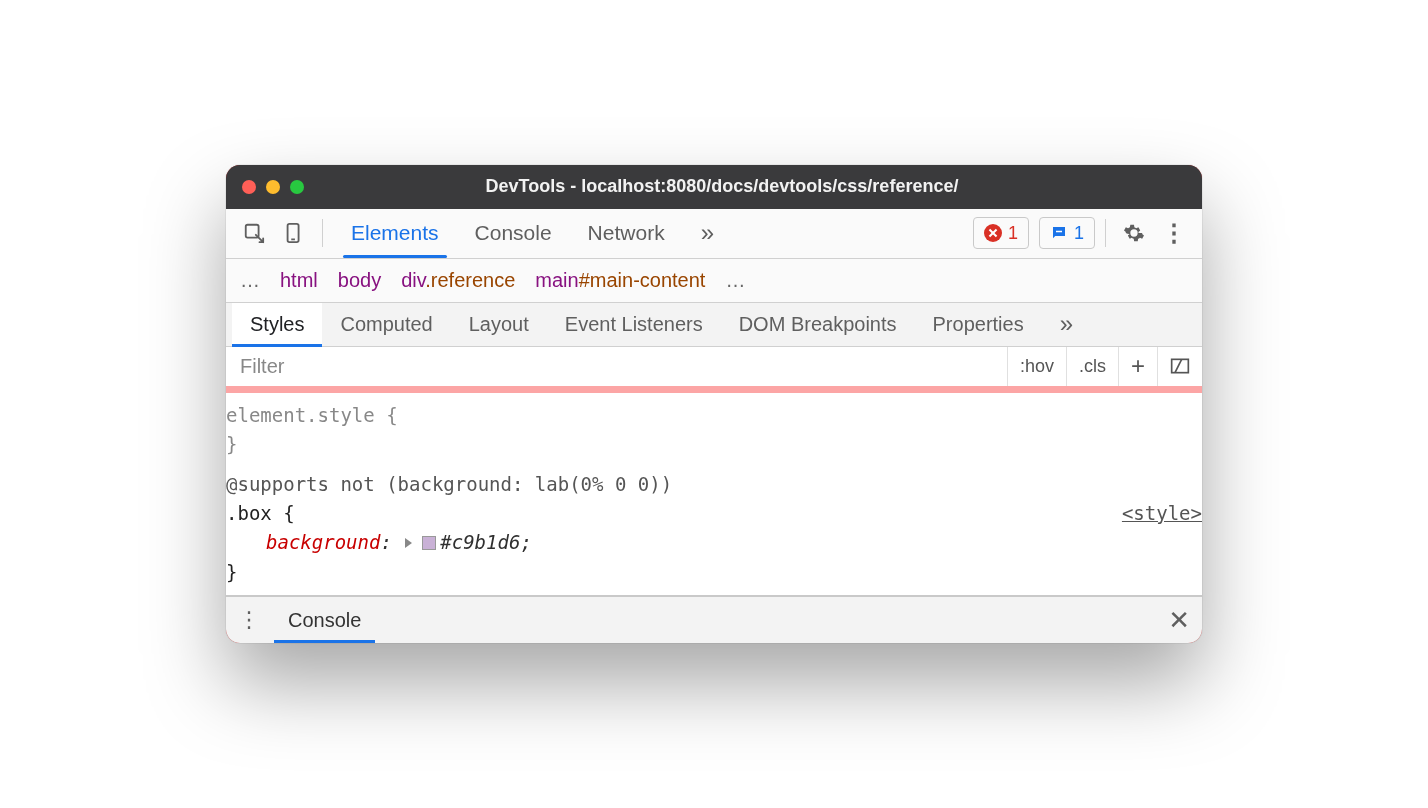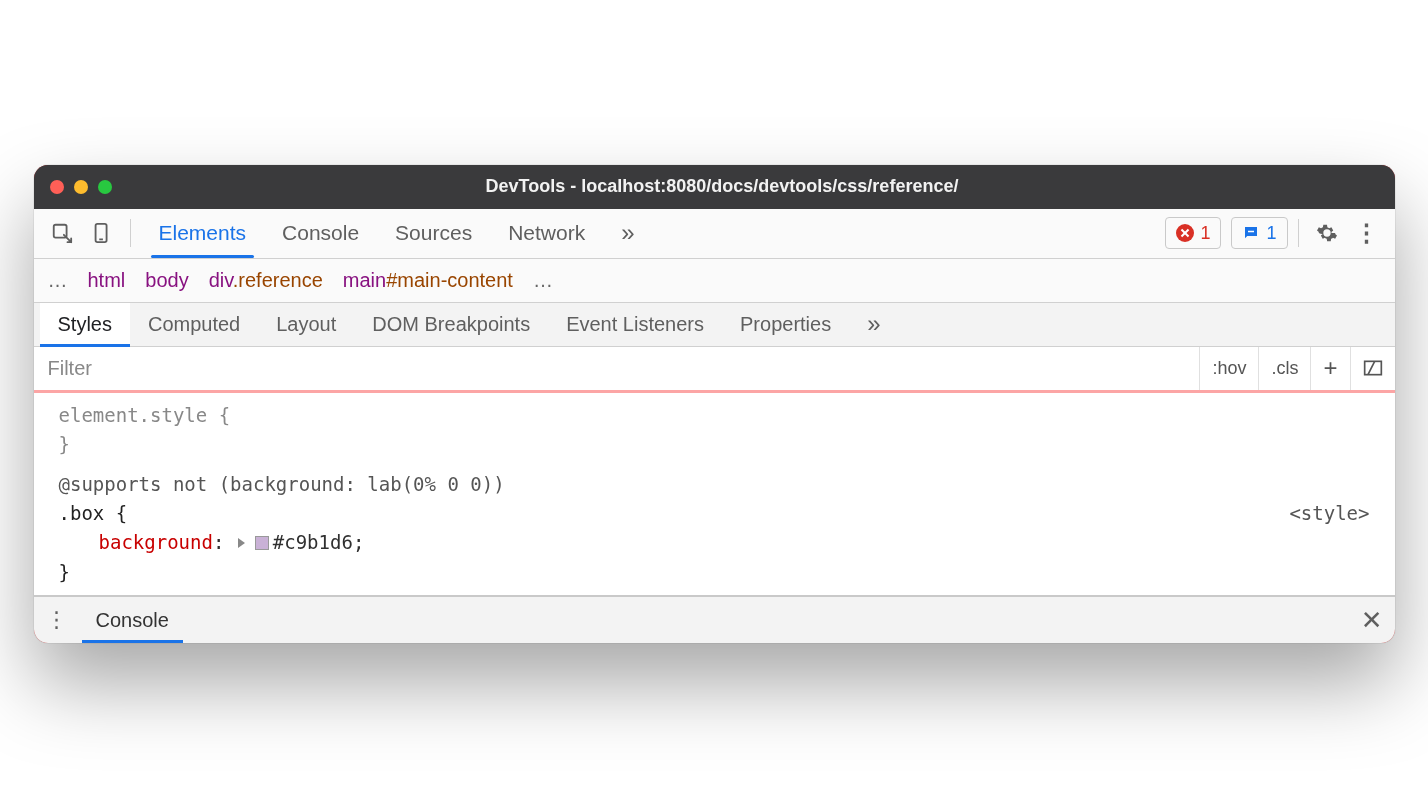--- a/index.html
+++ b/index.html
@@ -3,21 +3,21 @@
 <meta charset="utf-8">
 <style>
   * { margin:0; padding:0; box-sizing:border-box; }
   body {
     font-family: -apple-system, BlinkMacSystemFont, "Segoe UI", Helvetica, Arial, sans-serif;
     background:#fff;
     width:1428px; height:808px;
     display:flex; align-items:center; justify-content:center;
   }
   .win {
-    width:1361px; border-radius:14px; overflow:hidden; background:#b91c1c;
+    width:976px; border-radius:14px; overflow:hidden; background:#b91c1c;
     box-shadow: 0 40px 80px rgba(0,0,0,0.35), 0 0 0 1px rgba(0,0,0,0.05);
   }
   .titlebar {
     height:44px; background:#3a3a3c; display:flex; align-items:center; padding:0 16px;
   }
   .traffic { display:flex; gap:10px; }
   .dot { width:14px; height:14px; border-radius:50%; }
   .dot.red{background:#ff5f57;} .dot.yellow{background:#febc2e;} .dot.green{background:#28c840;}
   .title { flex:1; text-align:center; color:#f2f2f2; font-weight:600; font-size:18px; padding-right:46px;}
   .toolbar {
@@ -69,49 +69,49 @@
   }
   .subtab {
     padding:0 18px; height:100%; display:flex; align-items:center; font-size:20px;
     color:#5f5f5f; cursor:pointer; position:relative;
   }
   .subtab.active { color:#202124; background:#fff; }
   .subtab.active::after {
     content:""; position:absolute; left:0; right:0; bottom:-1px; height:3px; background:#1a73e8;
   }
   .filterbar {
-    display:flex; align-items:center; height:46px; border-bottom:3px solid #fca5a5;
+    display:flex; align-items:center; height:46px; border-bottom:7px solid #fca5a5;
     background:#fff;
   }
   .filterinput {
     flex:1; border:none; outline:none; font-size:20px; padding:0 14px; color:#333;
     font-family:inherit; height:100%;
   }
   .filterinput::placeholder{color:#888;}
   .faction {
     padding:0 12px; font-family:Liberation Sans, sans-serif; font-size:18px; color:#555;
     height:100%; display:flex; align-items:center; cursor:pointer; border-left:1px solid #e0e0e0;
   }
   .styles {
     font-family:"SF Mono",Menlo,Consolas,monospace; font-size:19px; line-height:1.55;
-    padding:8px 25px; background:#fff; min-height:190px;
+    padding:8px 0; background:#fff; min-height:190px;
   }
   .gray{color:#888;} .atrule{color:#555;} .selector{color:#222;}
   .prop{color:#c80000;} .val{color:#303030;}
   .swatch {
     display:inline-block; width:14px; height:14px; border:1px solid #999; margin:0 4px;
     background:#c9b1d6; vertical-align:-1px;
   }
   .tri {
     display:inline-block; width:0; height:0; border-top:5px solid transparent;
     border-bottom:5px solid transparent; border-left:7px solid #888; margin:0 6px 0 2px;
     vertical-align:1px;
   }
   .srcline { display:flex;gap:48px; }
-  .stylelink { color:#555; font-family:"SF Mono",Menlo,monospace; font-size:19px;}
+  .stylelink { color:#555; text-decoration:underline; font-family:"SF Mono",Menlo,monospace; font-size:19px;}
   .drawer {
     display:flex; align-items:center; height:48px; border-top:2px solid #c9c9c9;
     background:#f3f3f3; padding:0 12px;
   }
   .drawer .dtab {
     margin-left:14px; font-size:20px; color:#333; height:100%; display:flex;
     align-items:center; padding:0 14px; position:relative;
   }
   .drawer .dtab::after {
     content:""; position:absolute; left:0; right:0; bottom:0; height:3px; background:#1a73e8;
@@ -144,21 +144,20 @@
       <svg width="22" height="22" viewBox="0 0 24 24" fill="none" stroke="#5f5f5f" stroke-width="2">
         <rect x="5" y="2" width="12" height="20" rx="2"></rect>
         <line x1="9" y1="19" x2="13" y2="19"></line>
       </svg>
     </div>
     <div class="vsep"></div>
 
     <div class="tabs">
       <div class="tab active">Elements</div>
       <div class="tab">Console</div>
-      <div class="tab">Sources</div>
       <div class="tab">Network</div>
       <div class="tab" style="font-size:24px;">»</div>
     </div>
 
     <div class="spacer"></div>
 
     <div class="badge err">
       <span class="errcircle"></span>
       <span>1</span>
     </div>
@@ -185,22 +184,22 @@
     <span><span class="bc-tag">body</span></span>
     <span><span class="bc-tag">div</span><span class="bc-class">.reference</span></span>
     <span><span class="bc-tag">main</span><span class="bc-id">#main-content</span></span>
     <span class="ell">…</span>
   </div>
 
   <div class="subtabs">
     <div class="subtab active">Styles</div>
     <div class="subtab">Computed</div>
     <div class="subtab">Layout</div>
+    <div class="subtab">Event Listeners</div>
     <div class="subtab">DOM Breakpoints</div>
-    <div class="subtab">Event Listeners</div>
     <div class="subtab">Properties</div>
     <div class="subtab" style="font-size:24px;">»</div>
   </div>
 
   <div class="filterbar">
     <input class="filterinput" placeholder="Filter" style="">
     <div class="faction">:hov</div>
     <div class="faction">.cls</div>
     <div class="faction" style="font-size:24px;">+</div>
     <div class="faction">
@@ -214,21 +213,21 @@
   <div class="styles">
     <div><span class="gray">element.style {</span></div>
     <div><span class="gray">}</span></div>
     <div style="height:10px;"></div>
     <div><span class="gray atrule">@supports not (background: lab(0% 0 0))</span></div>
     <div class="srcline">
       <span class="selector">.box {</span>
       <span style="flex:1;"></span>
       <span class="stylelink">&lt;style&gt;</span>
     </div>
-    <div style="padding-left:40px;">
+    <div style="padding-left:40px;font-style:italic;">
       <span class="prop">background</span><span class="val">:</span>
       <span class="tri"></span><span class="swatch"></span><span class="val">#c9b1d6</span><span class="val">;</span>
     </div>
     <div><span class="selector">}</span></div>
   </div>
 
   <div class="drawer">
     <div style="font-size:22px; color:#5f5f5f;">⋮</div>
     <div class="dtab">Console</div>
     <div class="spacer"></div>

